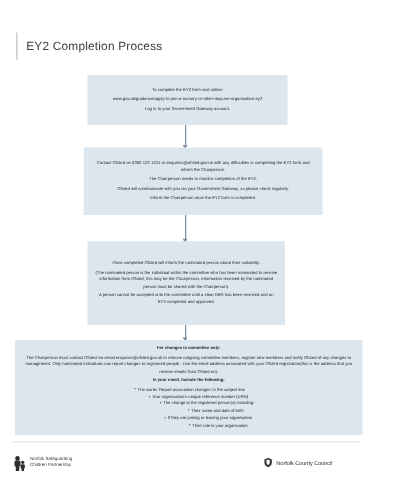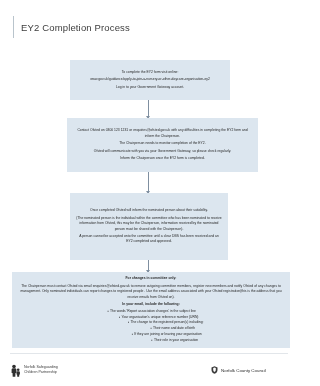--- a/index.html
+++ b/index.html
@@ -11,21 +11,21 @@
     overflow:hidden;
     position:relative;
   }
   .page{
     position:absolute;inset:0;
     background:#ffffff;
   }
   
   .title-wrap{
     position:absolute;
-    left:13px;top:16px;
+    left:13px;top:26px;
     display:flex;align-items:center;
     height:22px;
     justify-content:flex-end;
   }
   .title-rule{
     width:1px;height:22px;
     background:#b9c4cc;
     margin-right:7px;
   }
   .title-text{

